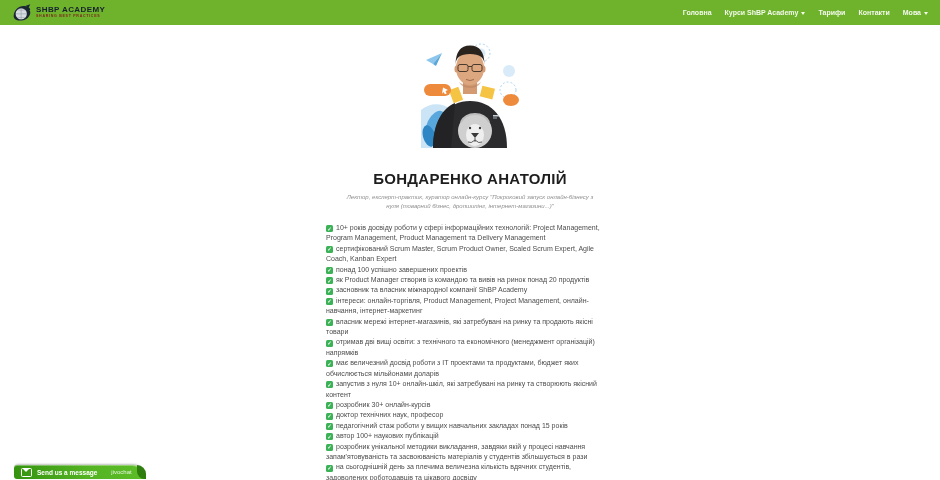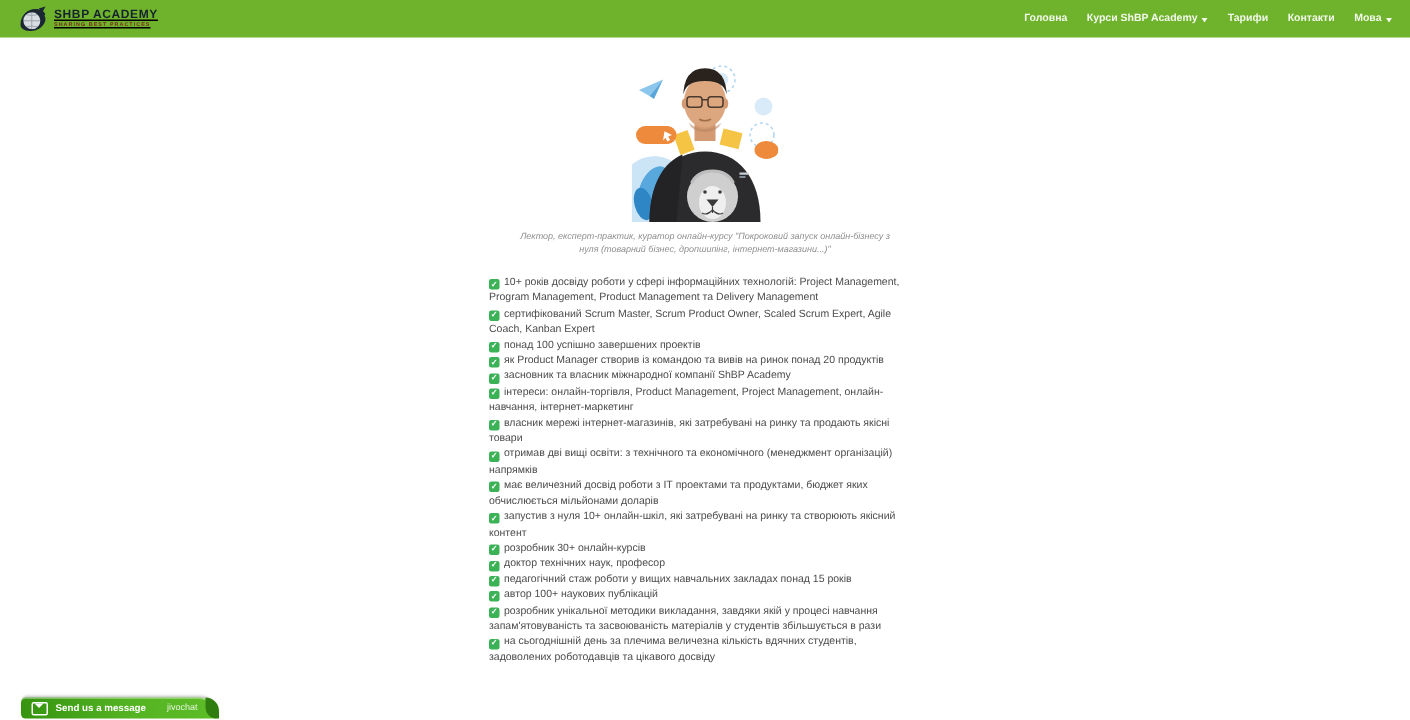--- a/index.html
+++ b/index.html
@@ -9,21 +9,21 @@
     -webkit-font-smoothing:antialiased;
   }
   
   .header{
     position:absolute;top:0;left:0;width:940px;height:25px;
     background:#6fb32c;display:flex;align-items:center;justify-content:space-between;
     padding:0 12px;box-sizing:border-box;z-index:5;
   }
   .logo{display:flex;align-items:center;gap:4px;cursor:pointer;}
   .logo-icon{width:20px;height:20px;flex:0 0 auto;}
-  .logo-text{display:flex;flex-direction:column;line-height:1;text-decoration:underline;}
+  .logo-text{display:flex;flex-direction:column;line-height:1;}
   .logo-title{font-size:8px;font-weight:bold;color:#16222e;letter-spacing:.4px;}
   .logo-sub{font-size:3.6px;font-weight:bold;color:#7a2a1c;letter-spacing:.7px;margin-top:1.5px;}
   .nav{display:flex;align-items:center;gap:13px;}
   .nav-item{
     display:flex;align-items:center;gap:3px;cursor:pointer;text-decoration:none;
     font-size:7px;font-weight:bold;color:#f3f9ec;
   }
   .caret{width:0;height:0;border-left:2.5px solid transparent;border-right:2.5px solid transparent;border-top:3px solid #f3f9ec;margin-top:1px;}
   
   .main{position:absolute;top:25px;left:0;width:940px;display:flex;flex-direction:column;align-items:center;}
@@ -132,20 +132,21 @@
       <path d="M50,95 L58,95 L54,100 Z" fill="#3a3a3a"></path>
       <path d="M54,100 L54,104 M54,102 Q50,106 47,104 M54,102 Q58,106 61,104" stroke="#3a3a3a" stroke-width="0.8" fill="none"></path>
       <circle cx="49" cy="90" r="1.2" fill="#3a3a3a"></circle>
       <circle cx="59" cy="90" r="1.2" fill="#3a3a3a"></circle>
       <path d="M40,84 Q44,76 54,76 Q64,76 68,84" stroke="#bdbdbd" stroke-width="2" fill="none"></path>
       <rect x="72" y="77" width="6" height="1.5" fill="#c6d2da"></rect>
       <rect x="72" y="79.5" width="4" height="1" fill="#9fb0bb"></rect>
     </svg>
   </div>
 
+  <h1 class="title">БОНДАРЕНКО АНАТОЛІЙ</h1>
 
   <p class="desc">Лектор, експерт-практик, куратор онлайн-курсу "Покроковий запуск онлайн-бізнесу з нуля (товарний бізнес, дропшипінг, інтернет-магазини...)"</p>
 
   <ul class="facts">
     <li><span class="check"></span><span>10+ років досвіду роботи у сфері інформаційних технологій: Project Management, Program Management, Product Management та Delivery Management</span></li>
     <li><span class="check"></span><span>сертифікований Scrum Master, Scrum Product Owner, Scaled Scrum Expert, Agile Coach, Kanban Expert</span></li>
     <li><span class="check"></span><span>понад 100 успішно завершених проектів</span></li>
     <li><span class="check"></span><span>як Product Manager створив із командою та вивів на ринок понад 20 продуктів</span></li>
     <li><span class="check"></span><span>засновник та власник міжнародної компанії ShBP Academy</span></li>
     <li><span class="check"></span><span>інтереси: онлайн-торгівля, Product Management, Project Management, онлайн-навчання, інтернет-маркетинг</span></li>

